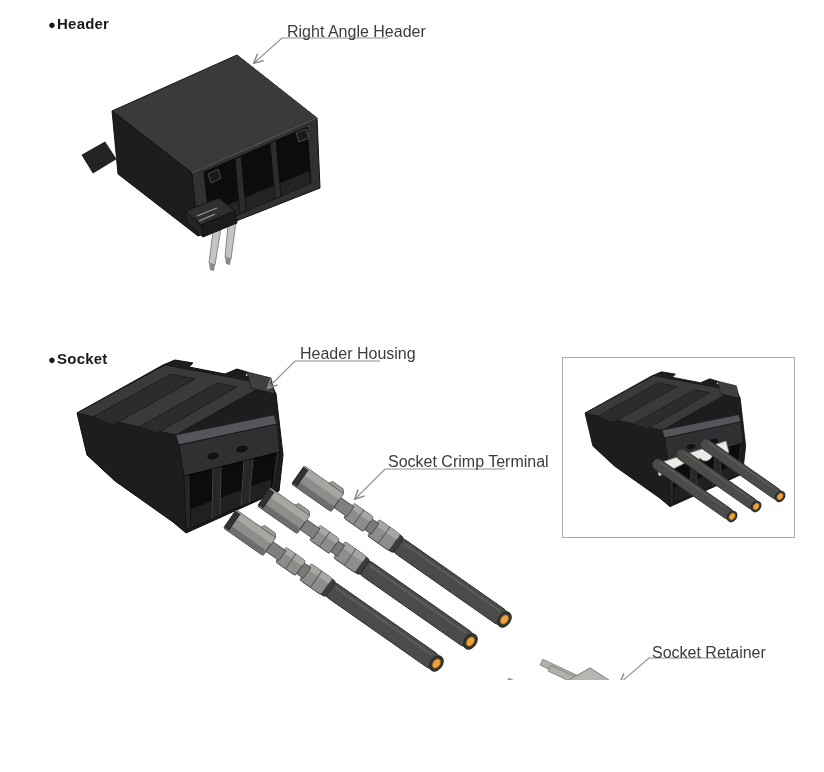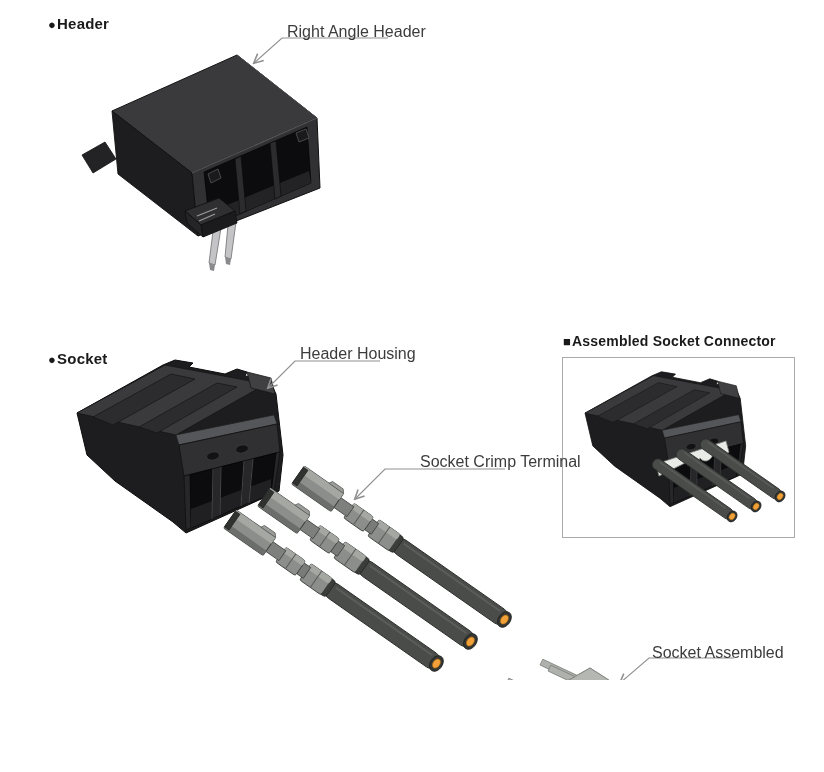--- a/index.html
+++ b/index.html
@@ -26,28 +26,25 @@
 <body>
 
 <div id="canvas">
 
   <div class="heading" style="left:48px;top:15px;">
     <span class="bullet">●</span><span>Header</span>
   </div>
   <div class="heading" style="left:48px;top:350px;">
     <span class="bullet">●</span><span>Socket</span>
   </div>
-  <div class="heading" style="left:563px;top:333px;font-size:14px;">
-    <span class="bullet">■</span><span>Assembled Socket Connector</span>
-  </div>
 
   <div class="callout" style="left:287px;top:23px;">Right Angle Header</div>
   <div class="callout" style="left:300px;top:345px;">Header Housing</div>
-  <div class="callout" style="left:388px;top:453px;margin-left:32px;">Socket Crimp Terminal</div>
-  <div class="callout" style="left:652px;top:644px;">Socket Assembled</div>
+  <div class="callout" style="left:388px;top:453px;">Socket Crimp Terminal</div>
+  <div class="callout" style="left:652px;top:644px;">Socket Retainer</div>
 
   <div id="assembled-box"></div>
 
   <svg id="art" width="824" height="772" viewBox="0 0 824 772">
     <defs>
       <marker id="arrow" viewBox="0 0 10 10" refX="8.6" refY="5" markerWidth="11" markerHeight="11" orient="auto">
         <path d="M1.2,1.2 L9,5 L1.2,8.8" style="fill:none;stroke:var(--leader-line);stroke-width:1.3"></path>
       </marker>
 
       <g id="socket-housing-shape">

